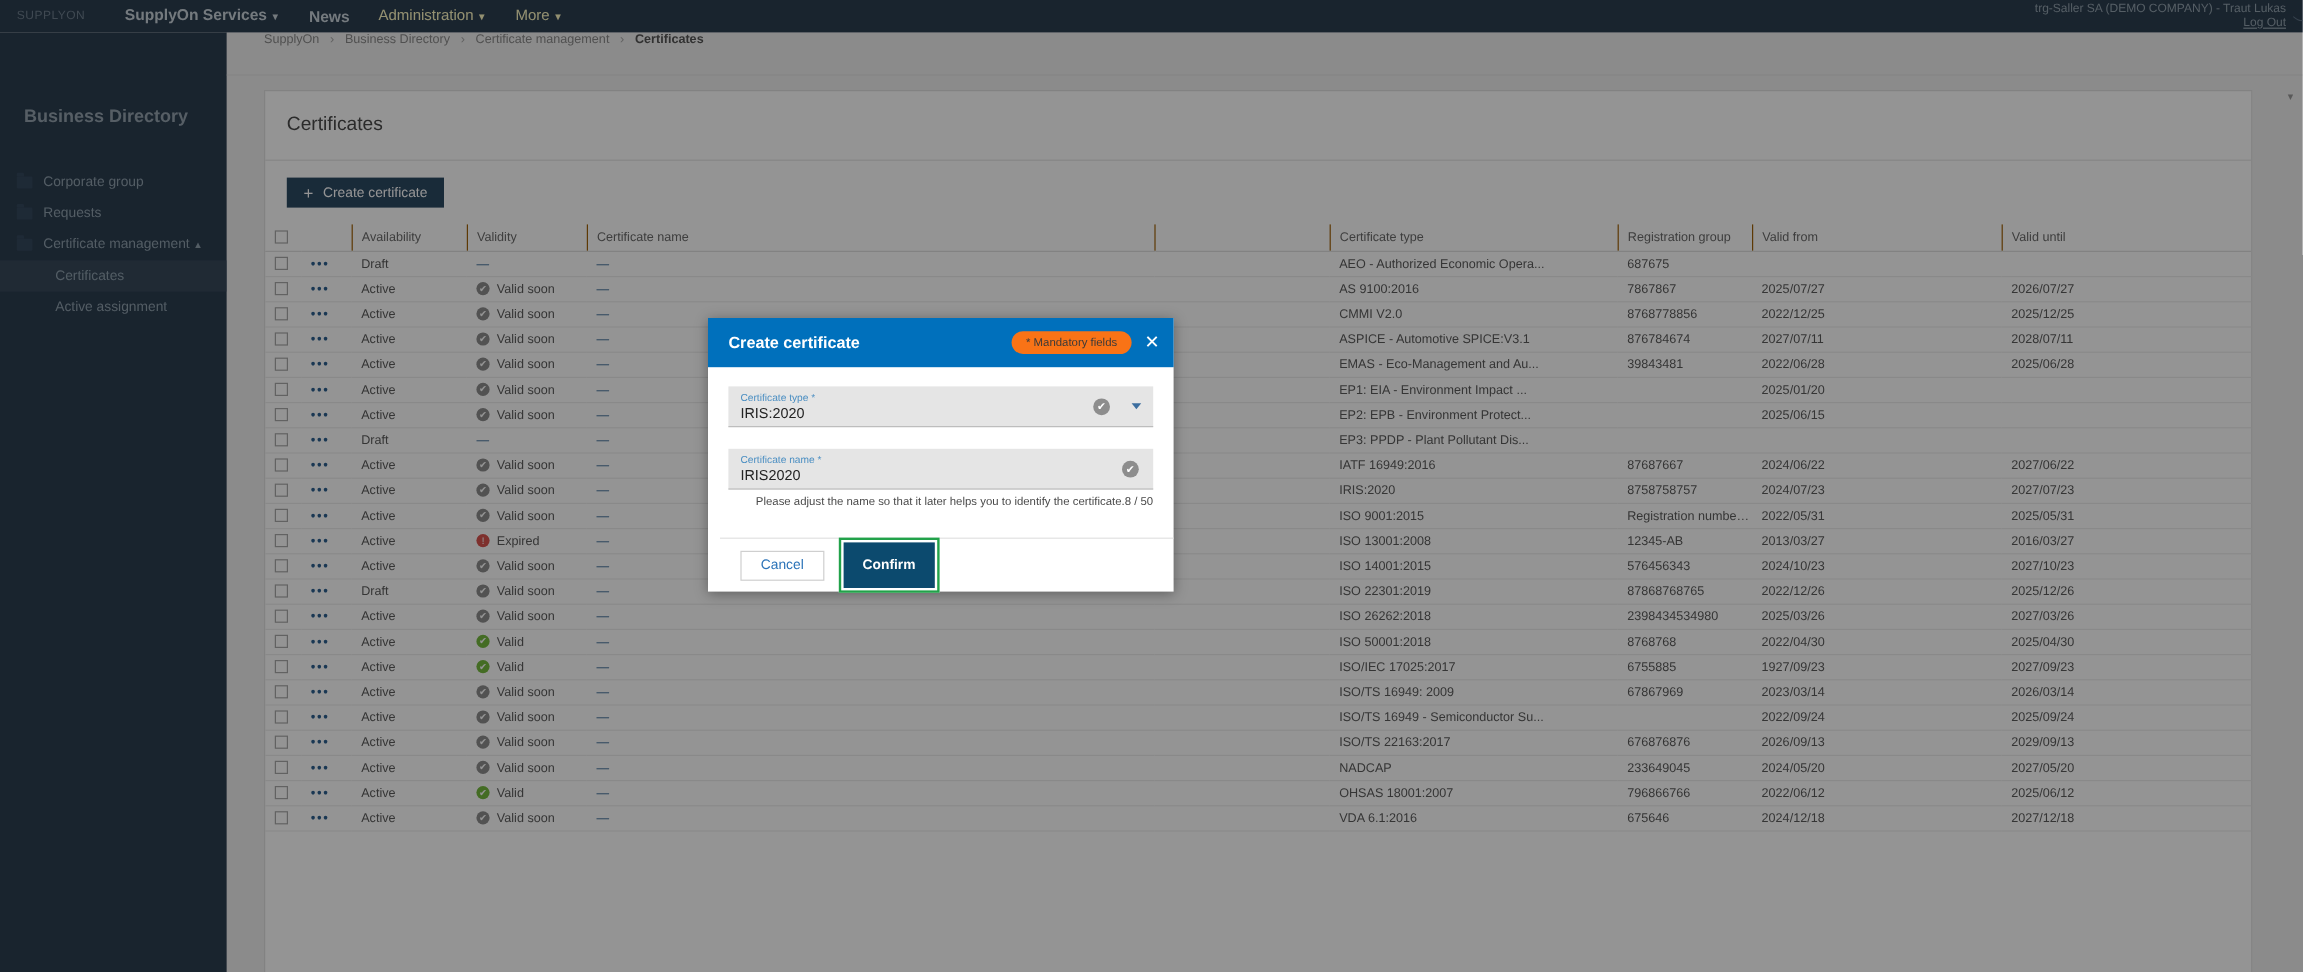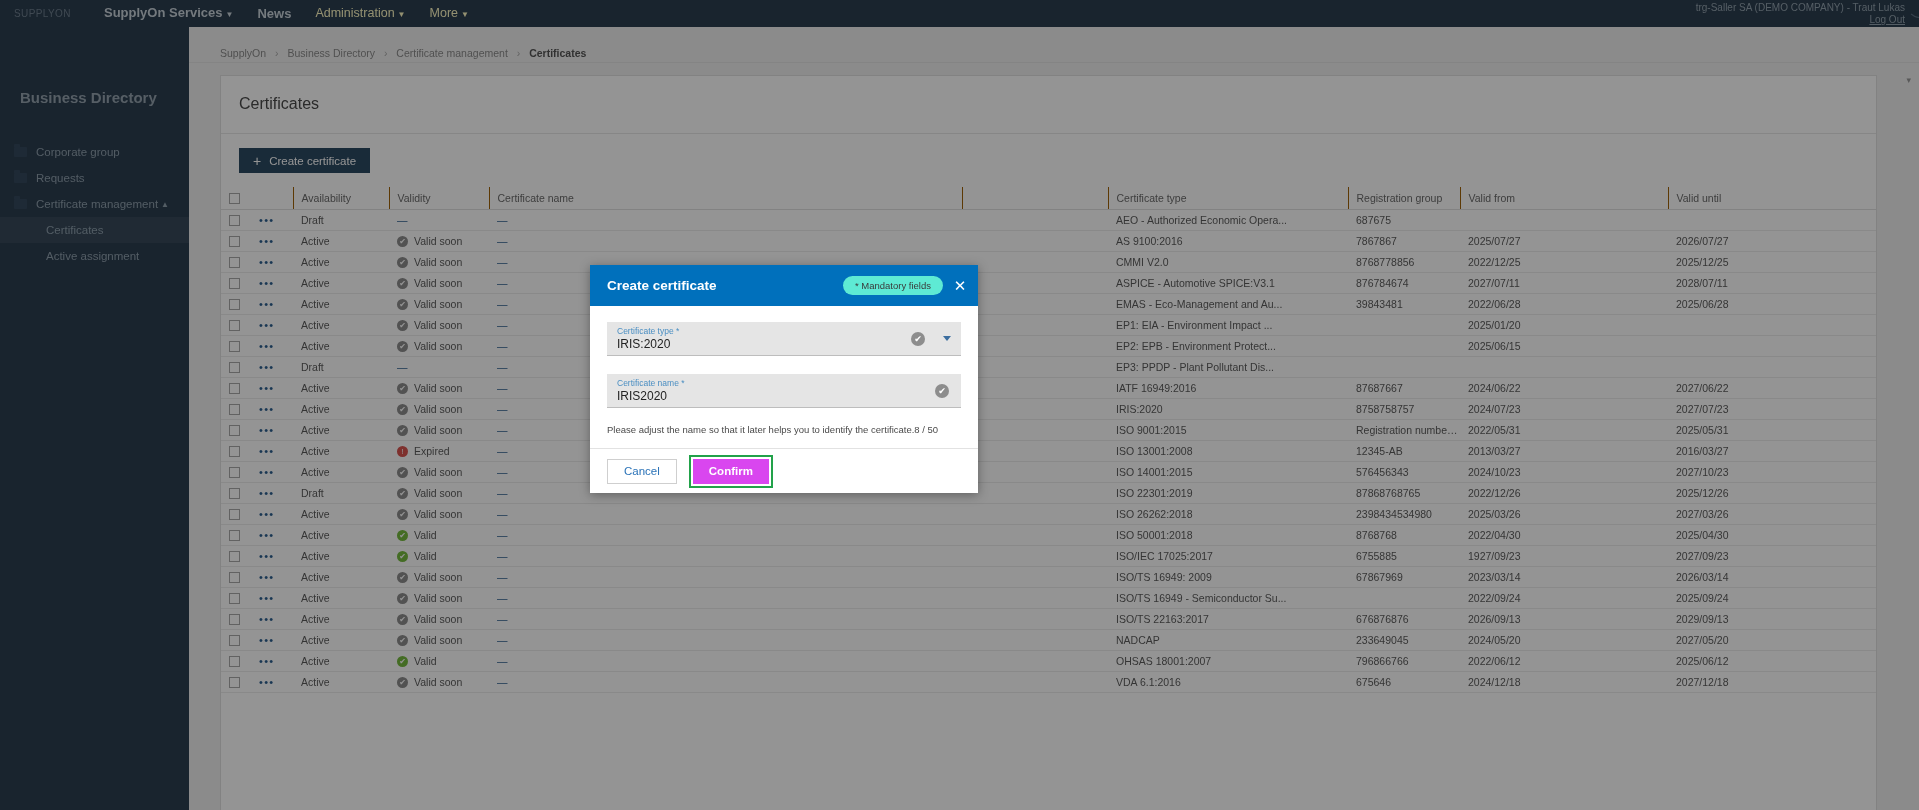--- a/index.html
+++ b/index.html
@@ -66,21 +66,21 @@
   .side-chevron { margin-left: auto; margin-right: 20px; font-size: 8px; color: #8fa0ad; }
   .side-sub {
     height: 26px; line-height: 26px; padding-left: 46px;
     color: #8fa0ad; font-size: 11.5px; cursor: pointer;
   }
   .side-sub.active { background: #37495b; }
 
   
   .content { position: absolute; top: 27px; left: 189px; width: 1730px; height: 783px; background: #f0f0f0; }
   .breadcrumb {
-    height: 18px; padding: 20px 0 0 31px; font-size: 10.5px; color: #8a8a8a;
+    height: 18px; padding: 0 0 0 31px; font-size: 10.5px; color: #8a8a8a;
     border-bottom: 1px solid #e3e3e3; height: 36px;
   }
   .breadcrumb span.sep { margin: 0 6px; color: #a8a8a8; }
   .breadcrumb span.crumb { cursor: pointer; }
   .breadcrumb span.crumb.last { color: #555; font-weight: bold; cursor: default; }
 
   .card {
     position: absolute; top: 48px; left: 31px; width: 1657px; height: 900px;
     background: #fff; border: 1px solid #e0e0e0;
   }
@@ -132,21 +132,21 @@
   .modal {
     position: absolute; left: 590px; top: 265px; width: 388px; height: 228px;
     background: #fff; z-index: 50; box-shadow: 0 2px 10px rgba(0,0,0,.35);
   }
   .modal-head {
     height: 41px; background: #0070bc; display: flex; align-items: center;
     padding: 0 11px 0 17px; position: relative;
   }
   .modal-head h2 { color: #fff; font-size: 13.5px; font-weight: bold; }
   .mandatory-pill {
-    margin-left: auto; background: #5eead4; color: #3a3a3a; font-size: 9.5px;
+    margin-left: auto; background: #f97316; color: #3a3a3a; font-size: 9.5px;
     border-radius: 11px; padding: 4px 12px; white-space: nowrap;
   }
   .modal-close {
     margin-left: 10px; color: #fff; font-size: 15px; cursor: pointer;
     line-height: 1; width: 14px; text-align: center;
   }
   .modal-body { padding: 16px 17px 0 17px; }
   .field {
     background: #e5e5e5; height: 34px; position: relative; padding: 4px 24px 0 10px;
     border-bottom: 1px solid #bdbdbd;
@@ -158,37 +158,37 @@
     width: 14px; height: 14px; border-radius: 50%; background: #8d8d8d;
     color: #fff; font-size: 9px; display: flex; align-items: center; justify-content: center;
   }
   .field-check.noarrow { right: 12px; }
   .field-arrow {
     position: absolute; right: 10px; top: 14px; width: 0; height: 0;
     border-left: 4px solid transparent; border-right: 4px solid transparent;
     border-top: 5px solid #3c6e9f; cursor: pointer;
   }
   .help-row {
-    display: flex; justify-content: flex-start; margin-top: 16px;
+    display: flex; justify-content: flex-end; margin-top: 5px;
     font-size: 9.5px; color: #4a4a4a;
   }
   .modal-foot {
-    position: absolute; bottom: 0; left: 0; right: 0; height: 45px;
+    position: absolute; bottom: 0; left: 10px; right: 0; height: 45px;
     border-top: 1px solid #e2e2e2; display: flex; align-items: center;
     padding-left: 17px; gap: 12px;
   }
   .btn-cancel {
     background: #fff; border: 1px solid #cfcfcf; color: #2b73b8;
     font-size: 11.5px; height: 25px; padding: 0 16px; cursor: pointer;
     font-family: "Liberation Sans", sans-serif;
   }
   .btn-confirm-wrap { padding: 2px; border: 2px solid #22a24a; background: #fff; }
   .btn-confirm {
-    background: #d946ef; border: none; color: #fff; font-size: 11.5px;
-    height: 25px; padding: 0 16px; cursor: pointer; font-weight: bold;
+    background: #0c4a6e; border: none; color: #fff; font-size: 11.5px;
+    height: 38px; padding: 0 16px; cursor: pointer; font-weight: bold;
     font-family: "Liberation Sans", sans-serif;
     text-align: center;
   }
   .scroll-caret {
     position: absolute; right: 8px; top: 48px; color: #9a9a9a; font-size: 9px;
   }
 </style>
 </head>
 <body>
 

